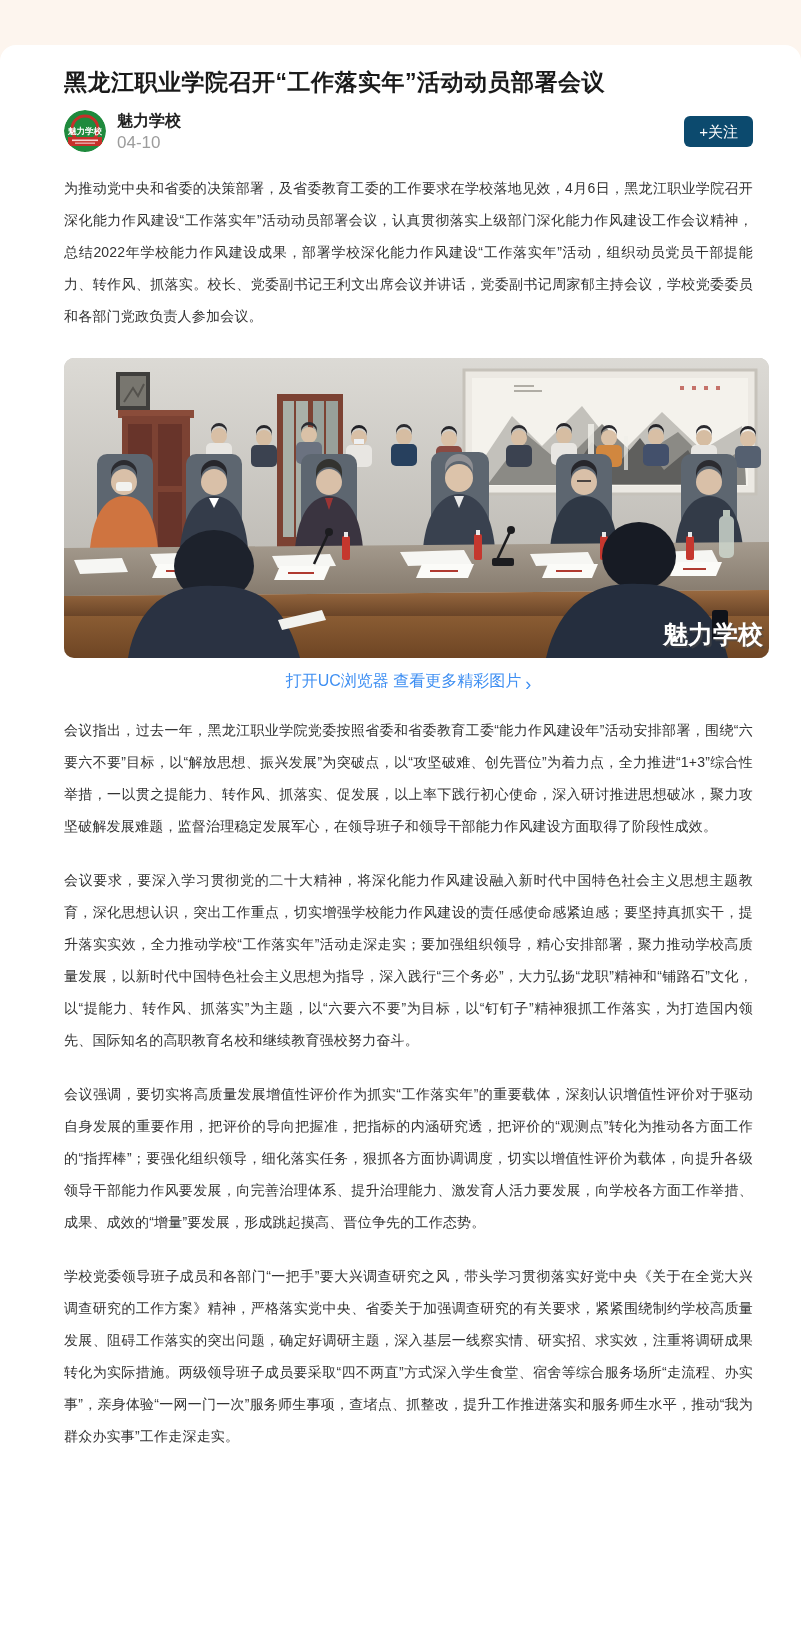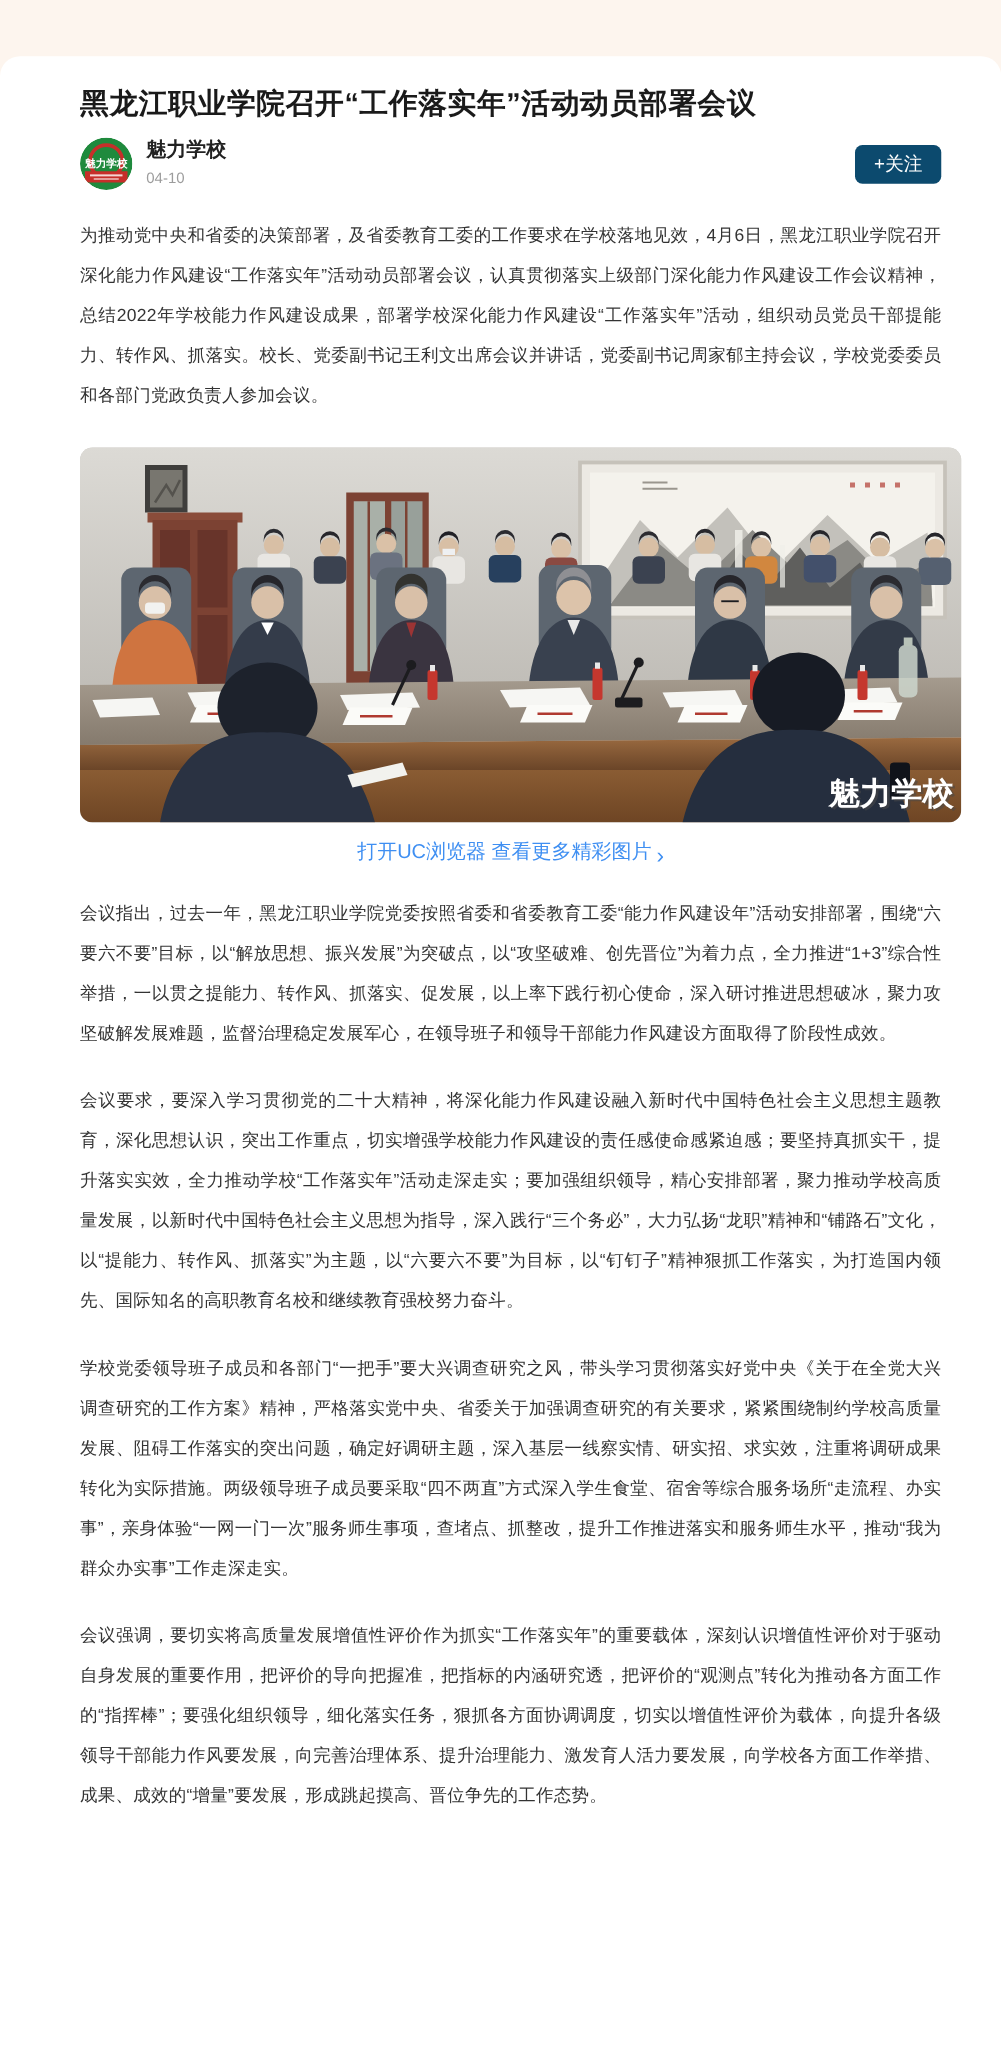--- a/index.html
+++ b/index.html
@@ -19,21 +19,21 @@
   h1.title {
     margin:0;
     font-size:23px; line-height:31px;
     color:#1a1a1a; font-weight:700;
     letter-spacing:0.5px;
   }
   .author-row { display:flex; align-items:center; margin-top:12px; height:42px; }
   .avatar { width:42px; height:42px; border-radius:50%; overflow:hidden; flex:0 0 42px; cursor:pointer; }
   .author-meta { margin-left:11px; flex:1 1 auto; }
   .author-name { font-size:16px; font-weight:700; color:#222; line-height:20px; }
-  .publish-date { font-size:12px; color:#9c9c9c; line-height:17px; margin-top:3px; }
+  .publish-date { font-size:17px; color:#9c9c9c; line-height:17px; margin-top:3px; }
   .follow-btn {
     background:#0c4a6e; color:#fff; border:none; cursor:pointer;
     font-size:15px; line-height:15px; font-weight:500;
     padding:8px 15px; border-radius:6px;
     font-family:inherit;
   }
   .article-body p {
     margin:22px 0 0 0;
     font-size:14px; line-height:32px;
     color:#333333; text-align:justify;
@@ -339,17 +339,17 @@
       </svg>
     </div>
 
     <div class="uc-link">
       <span>打开UC浏览器 查看更多精彩图片</span>
       <span class="chev">›</span>
     </div>
 
     <p>会议指出，过去一年，黑龙江职业学院党委按照省委和省委教育工委“能力作风建设年”活动安排部署，围绕“六要六不要”目标，以“解放思想、振兴发展”为突破点，以“攻坚破难、创先晋位”为着力点，全力推进“1+3”综合性举措，一以贯之提能力、转作风、抓落实、促发展，以上率下践行初心使命，深入研讨推进思想破冰，聚力攻坚破解发展难题，监督治理稳定发展军心，在领导班子和领导干部能力作风建设方面取得了阶段性成效。</p>
     <p>会议要求，要深入学习贯彻党的二十大精神，将深化能力作风建设融入新时代中国特色社会主义思想主题教育，深化思想认识，突出工作重点，切实增强学校能力作风建设的责任感使命感紧迫感；要坚持真抓实干，提升落实实效，全力推动学校“工作落实年”活动走深走实；要加强组织领导，精心安排部署，聚力推动学校高质量发展，以新时代中国特色社会主义思想为指导，深入践行“三个务必”，大力弘扬“龙职”精神和“铺路石”文化，以“提能力、转作风、抓落实”为主题，以“六要六不要”为目标，以“钉钉子”精神狠抓工作落实，为打造国内领先、国际知名的高职教育名校和继续教育强校努力奋斗。</p>
+    <p>会议强调，要切实将高质量发展增值性评价作为抓实“工作落实年”的重要载体，深刻认识增值性评价对于驱动自身发展的重要作用，把评价的导向把握准，把指标的内涵研究透，把评价的“观测点”转化为推动各方面工作的“指挥棒”；要强化组织领导，细化落实任务，狠抓各方面协调调度，切实以增值性评价为载体，向提升各级领导干部能力作风要发展，向完善治理体系、提升治理能力、激发育人活力要发展，向学校各方面工作举措、成果、成效的“增量”要发展，形成跳起摸高、晋位争先的工作态势。</p>
     <p>学校党委领导班子成员和各部门“一把手”要大兴调查研究之风，带头学习贯彻落实好党中央《关于在全党大兴调查研究的工作方案》精神，严格落实党中央、省委关于加强调查研究的有关要求，紧紧围绕制约学校高质量发展、阻碍工作落实的突出问题，确定好调研主题，深入基层一线察实情、研实招、求实效，注重将调研成果转化为实际措施。两级领导班子成员要采取“四不两直”方式深入学生食堂、宿舍等综合服务场所“走流程、办实事”，亲身体验“一网一门一次”服务师生事项，查堵点、抓整改，提升工作推进落实和服务师生水平，推动“我为群众办实事”工作走深走实。</p>
-    <p>会议强调，要切实将高质量发展增值性评价作为抓实“工作落实年”的重要载体，深刻认识增值性评价对于驱动自身发展的重要作用，把评价的导向把握准，把指标的内涵研究透，把评价的“观测点”转化为推动各方面工作的“指挥棒”；要强化组织领导，细化落实任务，狠抓各方面协调调度，切实以增值性评价为载体，向提升各级领导干部能力作风要发展，向完善治理体系、提升治理能力、激发育人活力要发展，向学校各方面工作举措、成果、成效的“增量”要发展，形成跳起摸高、晋位争先的工作态势。</p>
 
   </div>
 </div>
 
 </body></html>

